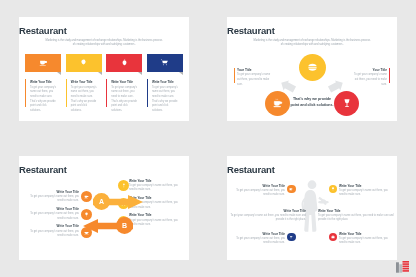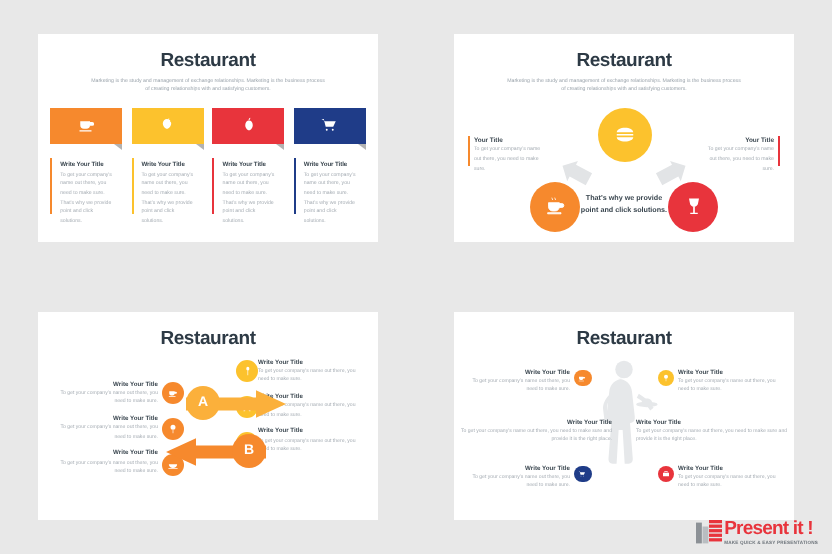--- a/index.html
+++ b/index.html
@@ -16,21 +16,21 @@
     grid-template-rows:1fr 1fr;
   }
   .slide-cell { position:relative; }
   .slide {
     position:absolute;
     left:19px; top:17px;
     width:170px; height:104px;
     background:#ffffff;
   }
   .s-title {
-    text-align:center;
+    text-align:left;
     font-size:9.5px;
     font-weight:bold;
     color:#2d3a45;
     letter-spacing:-0.2px;
     margin-top:8px;
   }
   .s-sub {
     text-align:center;
     font-size:2.6px;
     line-height:1.65;
@@ -419,20 +419,16 @@
         <svg viewBox="0 0 40 40">
           <rect x="0" y="4" width="9" height="32" fill="#8c9196"></rect>
           <rect x="10" y="10" width="9" height="26" fill="#b9bdc1"></rect>
           <rect x="20" y="0" width="20" height="5" fill="#e8343c"></rect>
           <rect x="20" y="7" width="20" height="5" fill="#e8343c"></rect>
           <rect x="20" y="14" width="20" height="5" fill="#e8343c"></rect>
           <rect x="20" y="21" width="20" height="5" fill="#e8343c"></rect>
           <rect x="20" y="28" width="20" height="5" fill="#e8343c"></rect>
         </svg>
       </div>
-      <div class="logo-txt">
-        <div class="logo-main">Present it !</div>
-        <div class="logo-sub">MAKE QUICK &amp; EASY PRESENTATIONS</div>
-      </div>
     </div>
   </div>
 
 </div>
 
 </body></html>

